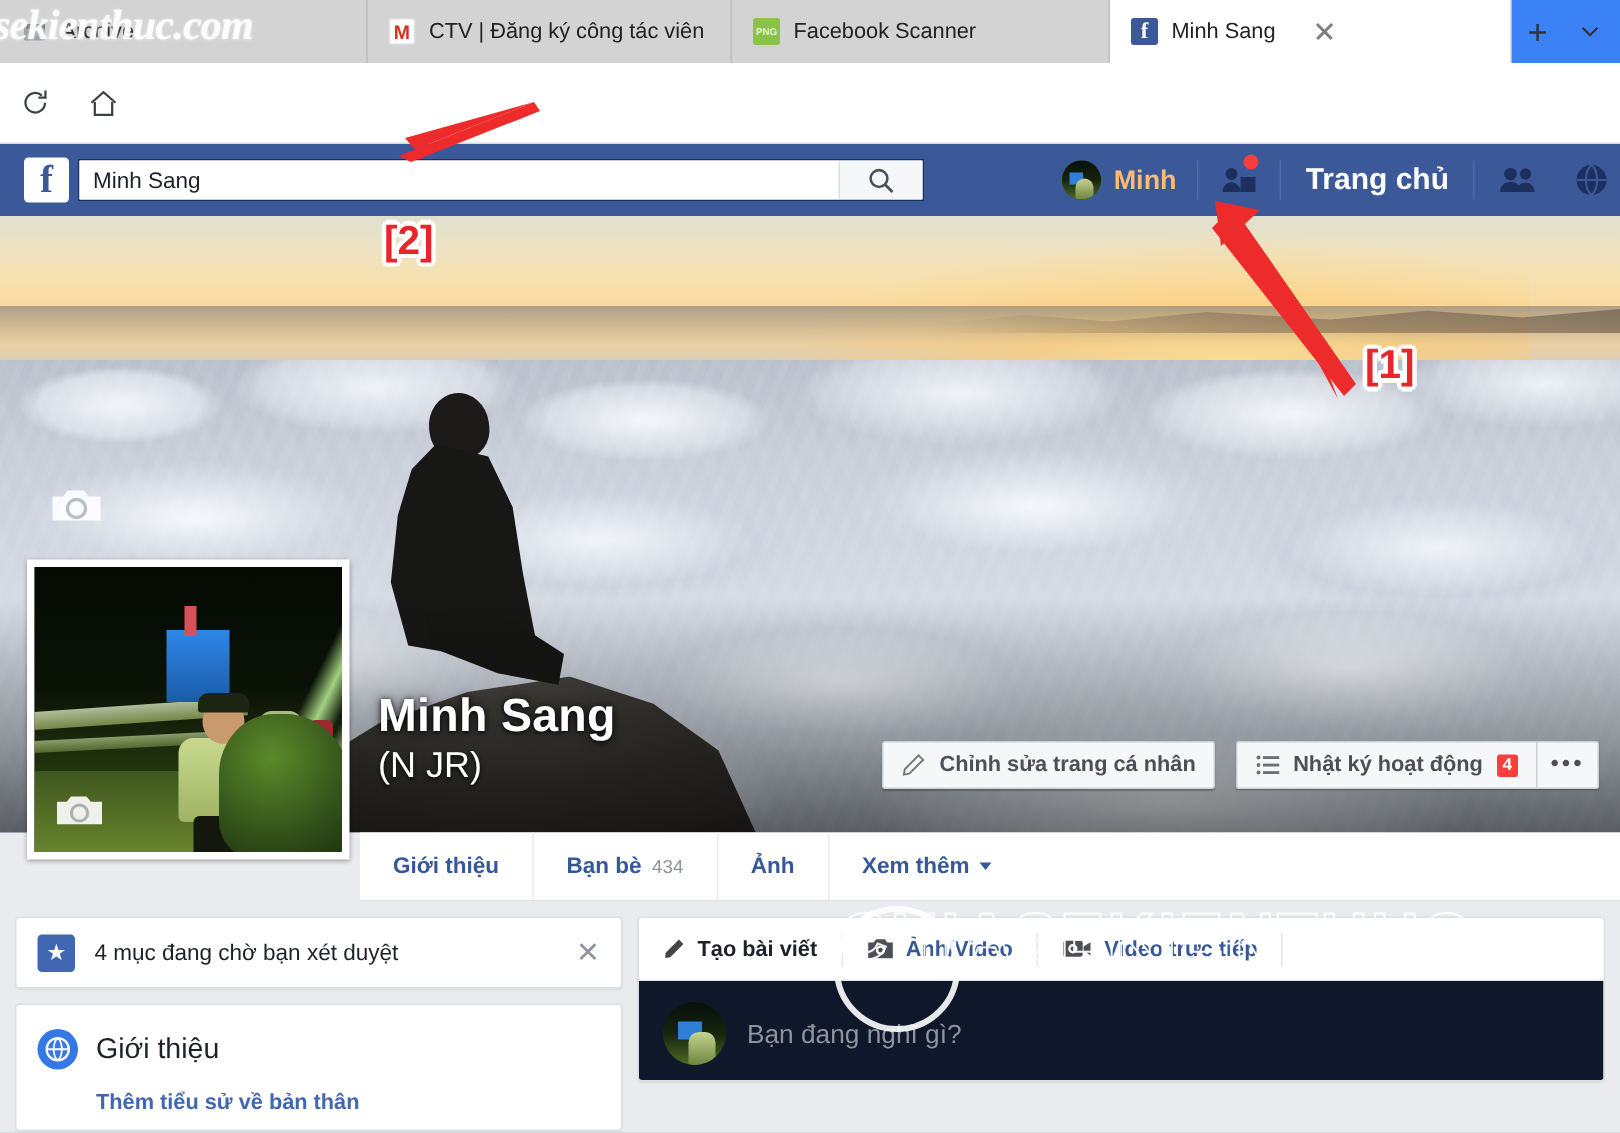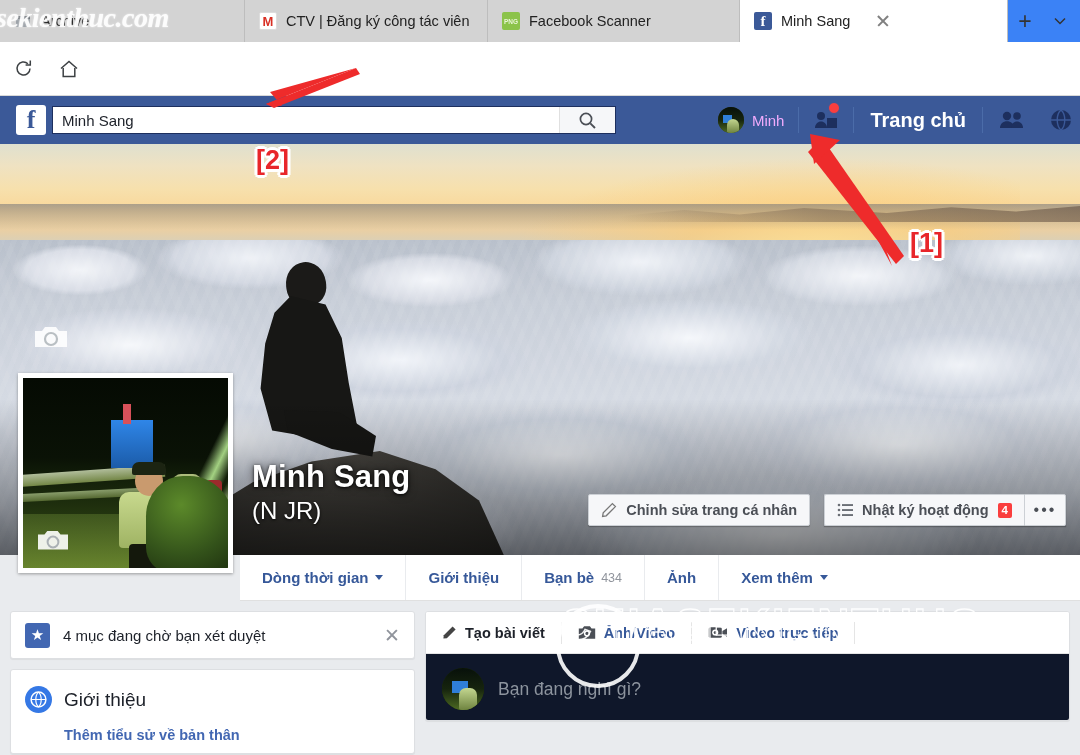--- a/index.html
+++ b/index.html
@@ -88,21 +88,21 @@
   .fb-search-btn{
     width:56px;height:26px; background:#f6f7f9; border-left:1px solid #e0e0e0;
     display:flex;align-items:center;justify-content:center;
   }
   .fb-right{ margin-left:auto; display:flex; align-items:center; height:48px;}
   .fb-me{ display:flex; align-items:center; gap:8px; padding:0 10px; height:30px;}
   .fb-me-avatar{
     width:26px;height:26px; border-radius:50%; overflow:hidden; flex:0 0 26px;
     background:#2f3b18; position:relative;
   }
-  .fb-me-name{ color:#f0abfc; font-size:15px; font-weight:normal; }
+  .fb-me-name{ color:#fdba74; font-size:18px; font-weight:bold; }
   .fb-div{ width:1px;height:26px; background:#4b6ca9; margin:0 4px;}
   .fb-ic{ position:relative; padding:0 11px; height:30px; display:flex;align-items:center;}
   .fb-dot{
     position:absolute; top:-3px; right:9px; width:12px;height:12px;
     border-radius:50%; background:#fa3e3e; border:1.5px solid #3b5998;
   }
   .fb-home{ color:#fff; font-size:20px; font-weight:bold; padding:0 12px;}
 
   
   .cover-wrap{
@@ -545,24 +545,20 @@
           </svg>
         </span>
         <span>Nhật ký hoạt động</span>
         <span class="badge-red">4</span>
       </div>
       <div class="fbtn-more">•••</div>
     </div>
   </div>
 
   <div class="tabs-row">
-    <div class="ptab">
-      <span>Dòng thời gian</span>
-      <span class="caret"></span>
-    </div>
     <div class="ptab">
       <span>Giới thiệu</span>
     </div>
     <div class="ptab">
       <span>Bạn bè</span>
       <span class="cnt">434</span>
     </div>
     <div class="ptab">
       <span>Ảnh</span>
     </div>

